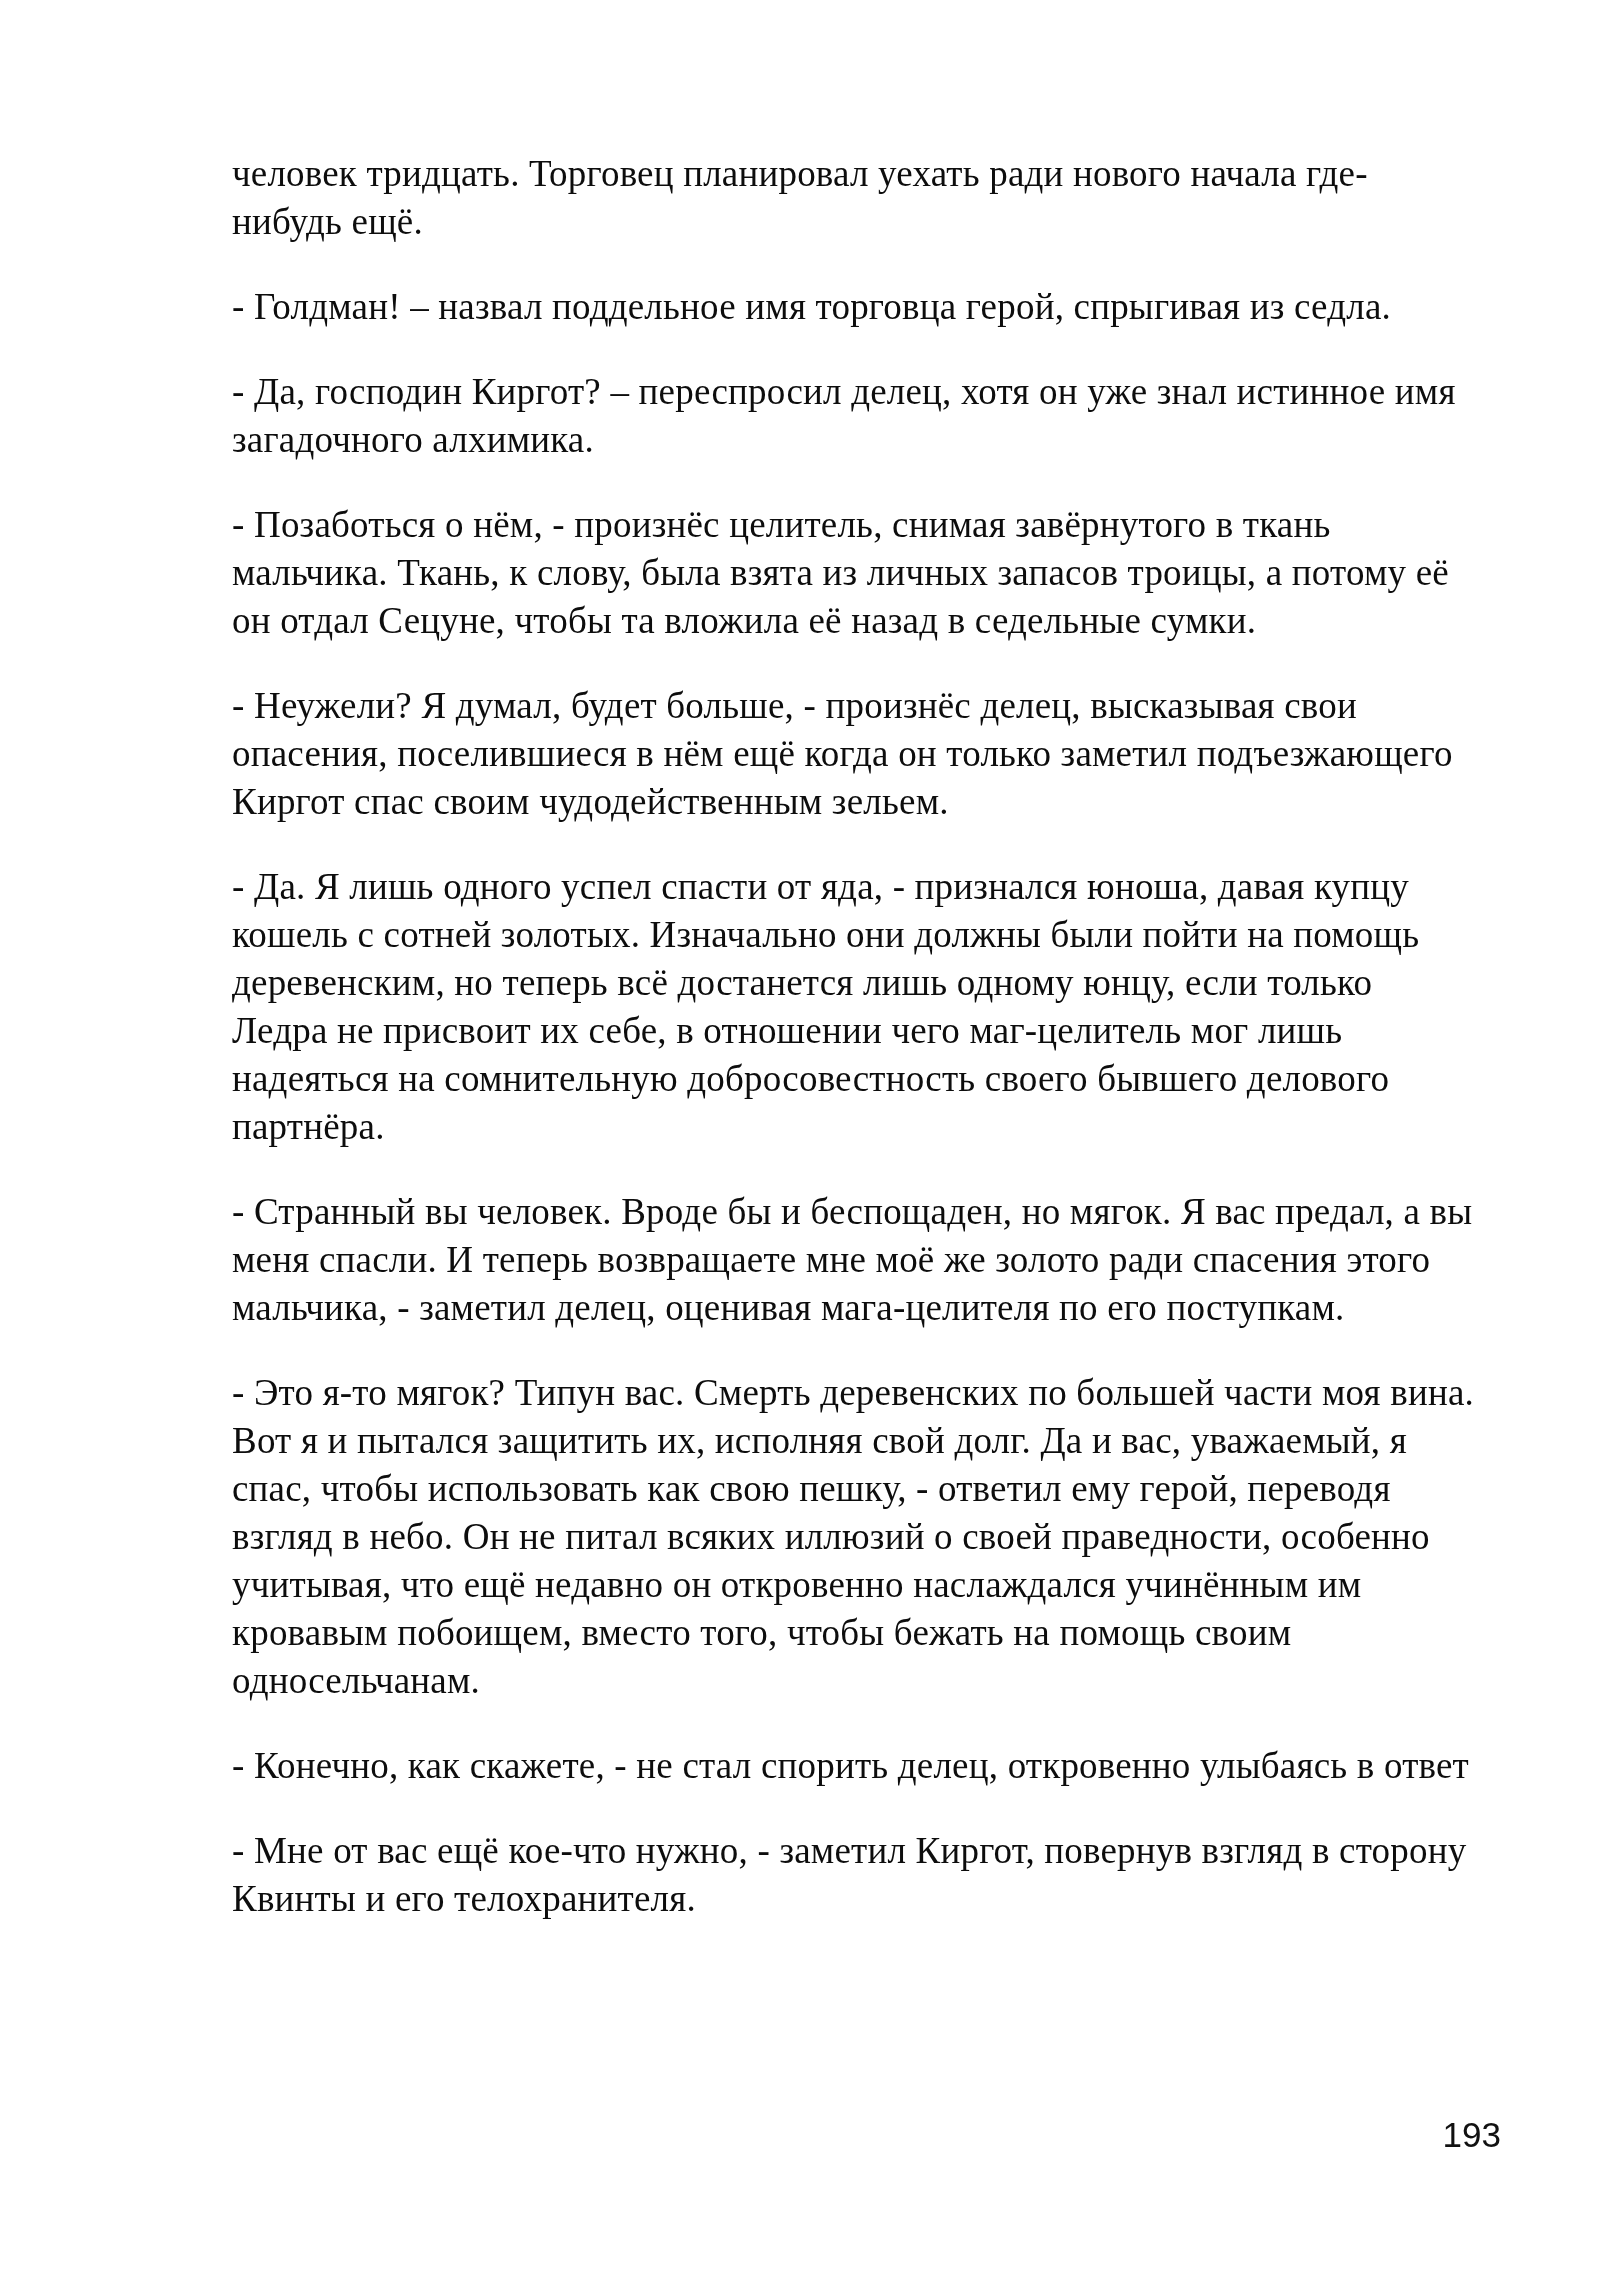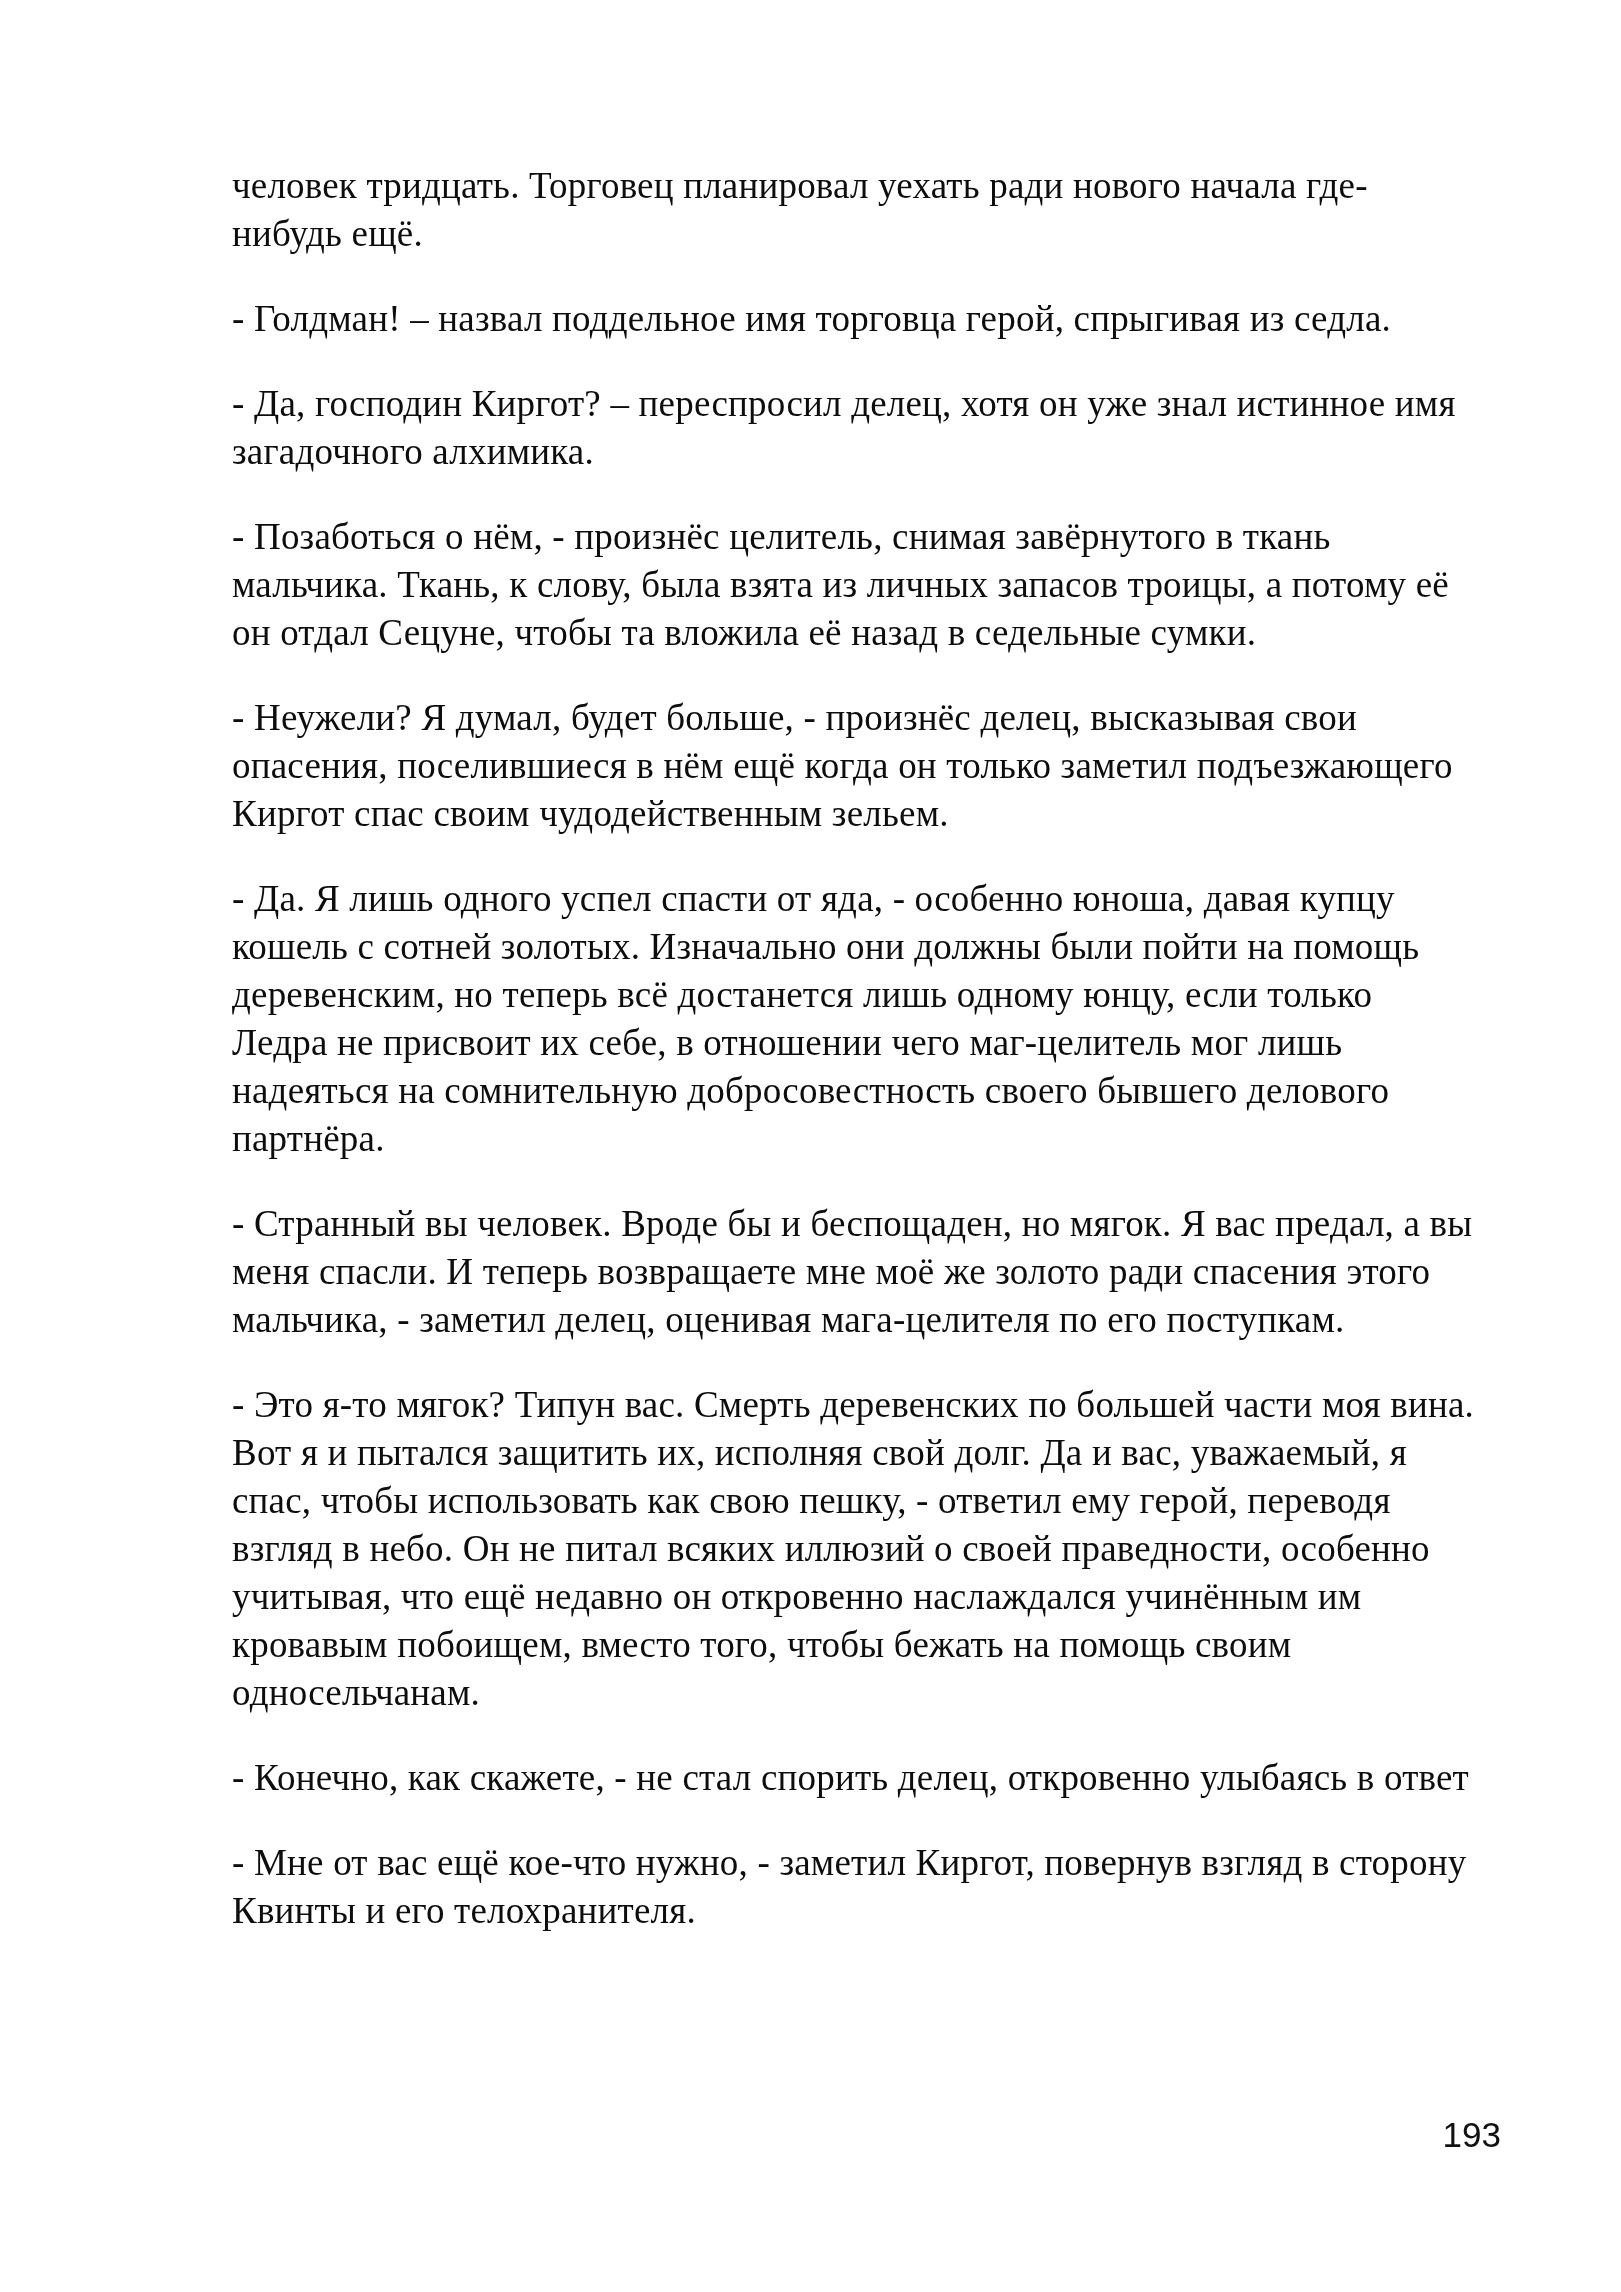--- a/index.html
+++ b/index.html
@@ -17,21 +17,21 @@
     font-family: "Liberation Serif", "DejaVu Serif", serif;
     color: #0d0d0d;
   }
   .text-block {
     position: absolute;
     left: 232px;
     top: 150px;
     width: 1269px;
   }
   .text-block p {
-    margin: 12px 0 37px 0;
+    margin: 0 0 37px 0;
     padding: 0;
   }
   .text-line {
     display: block;
     white-space: nowrap;
     font-size: 37px;
     line-height: 48px;
     letter-spacing: 0.2px;
   }
   .page-number {
@@ -66,21 +66,21 @@
         <span class="text-line">- Позаботься о нём, - произнёс целитель, снимая завёрнутого в ткань</span>
         <span class="text-line">мальчика. Ткань, к слову, была взята из личных запасов троицы, а потому её</span>
         <span class="text-line">он отдал Сецуне, чтобы та вложила её назад в седельные сумки.</span>
       </p>
       <p>
         <span class="text-line">- Неужели? Я думал, будет больше, - произнёс делец, высказывая свои</span>
         <span class="text-line">опасения, поселившиеся в нём ещё когда он только заметил подъезжающего</span>
         <span class="text-line">Киргот спас своим чудодейственным зельем.</span>
       </p>
       <p>
-        <span class="text-line">- Да. Я лишь одного успел спасти от яда, - особенно юноша, давая купцу</span>
+        <span class="text-line">- Да. Я лишь одного успел спасти от яда, - признался юноша, давая купцу</span>
         <span class="text-line">кошель с сотней золотых. Изначально они должны были пойти на помощь</span>
         <span class="text-line">деревенским, но теперь всё достанется лишь одному юнцу, если только</span>
         <span class="text-line">Ледра не присвоит их себе, в отношении чего маг-целитель мог лишь</span>
         <span class="text-line">надеяться на сомнительную добросовестность своего бывшего делового</span>
         <span class="text-line">партнёра.</span>
       </p>
       <p>
         <span class="text-line">- Странный вы человек. Вроде бы и беспощаден, но мягок. Я вас предал, а вы</span>
         <span class="text-line">меня спасли. И теперь возвращаете мне моё же золото ради спасения этого</span>
         <span class="text-line">мальчика, - заметил делец, оценивая мага-целителя по его поступкам.</span>

